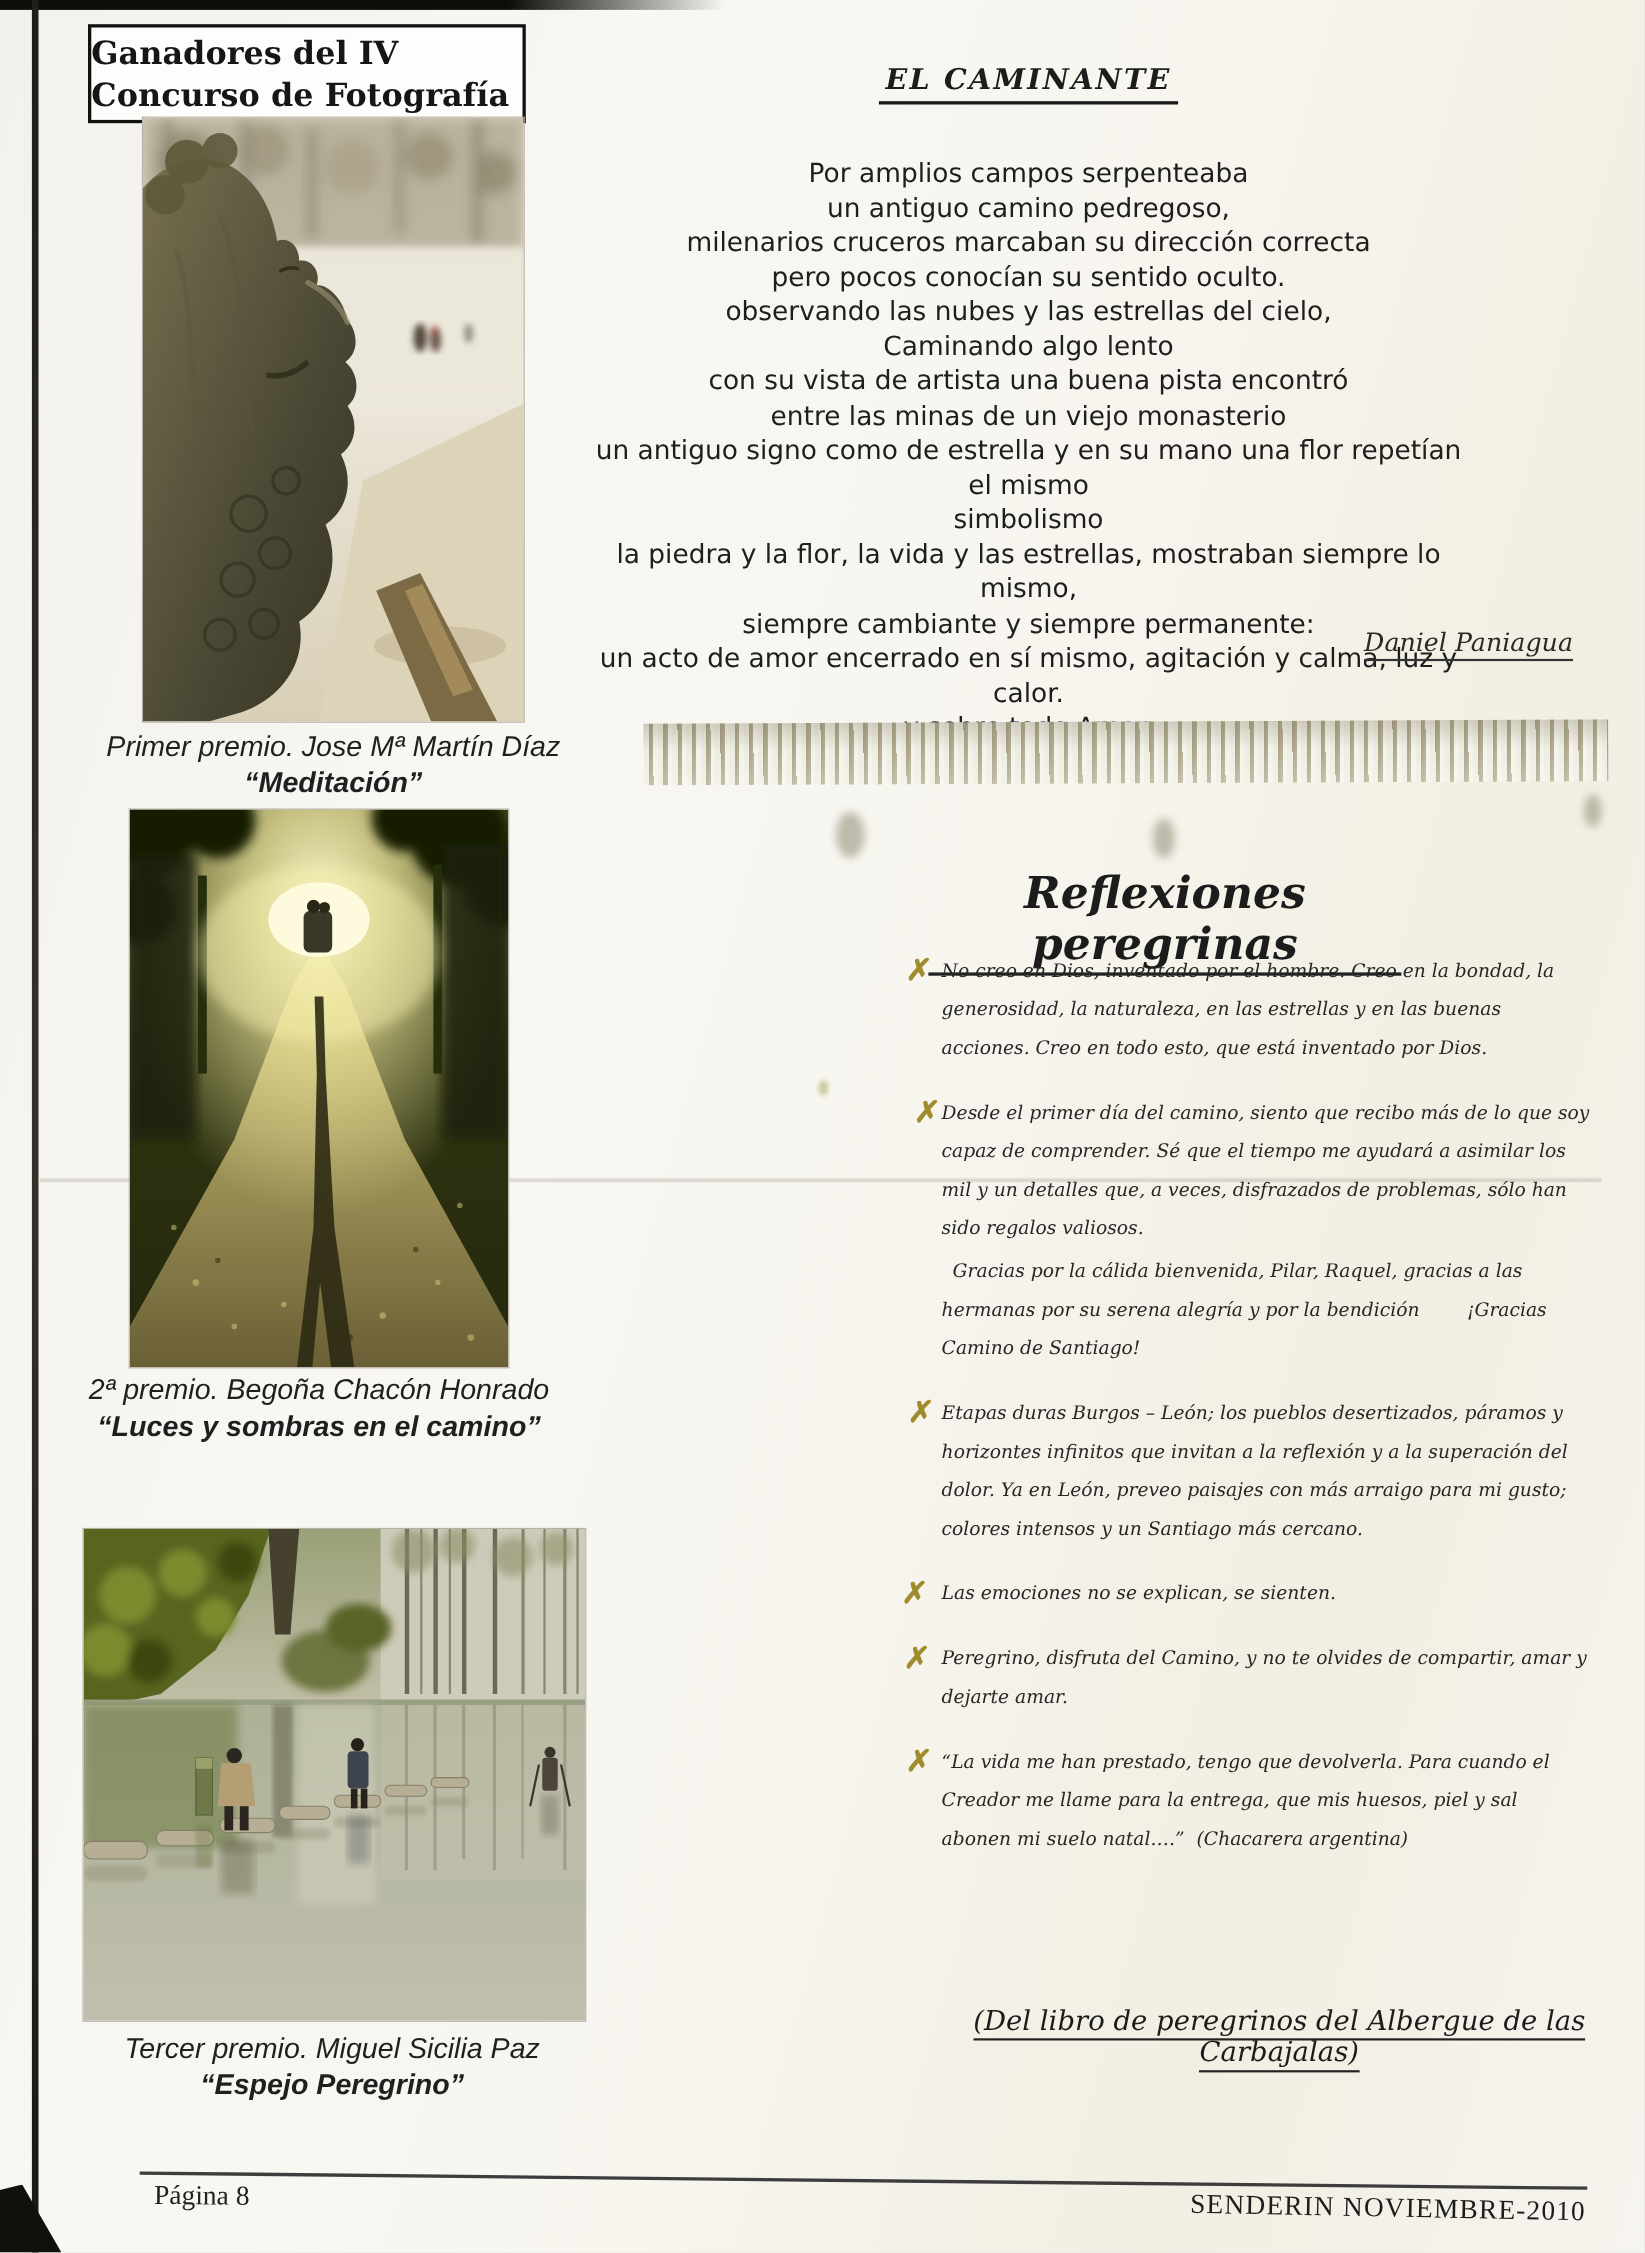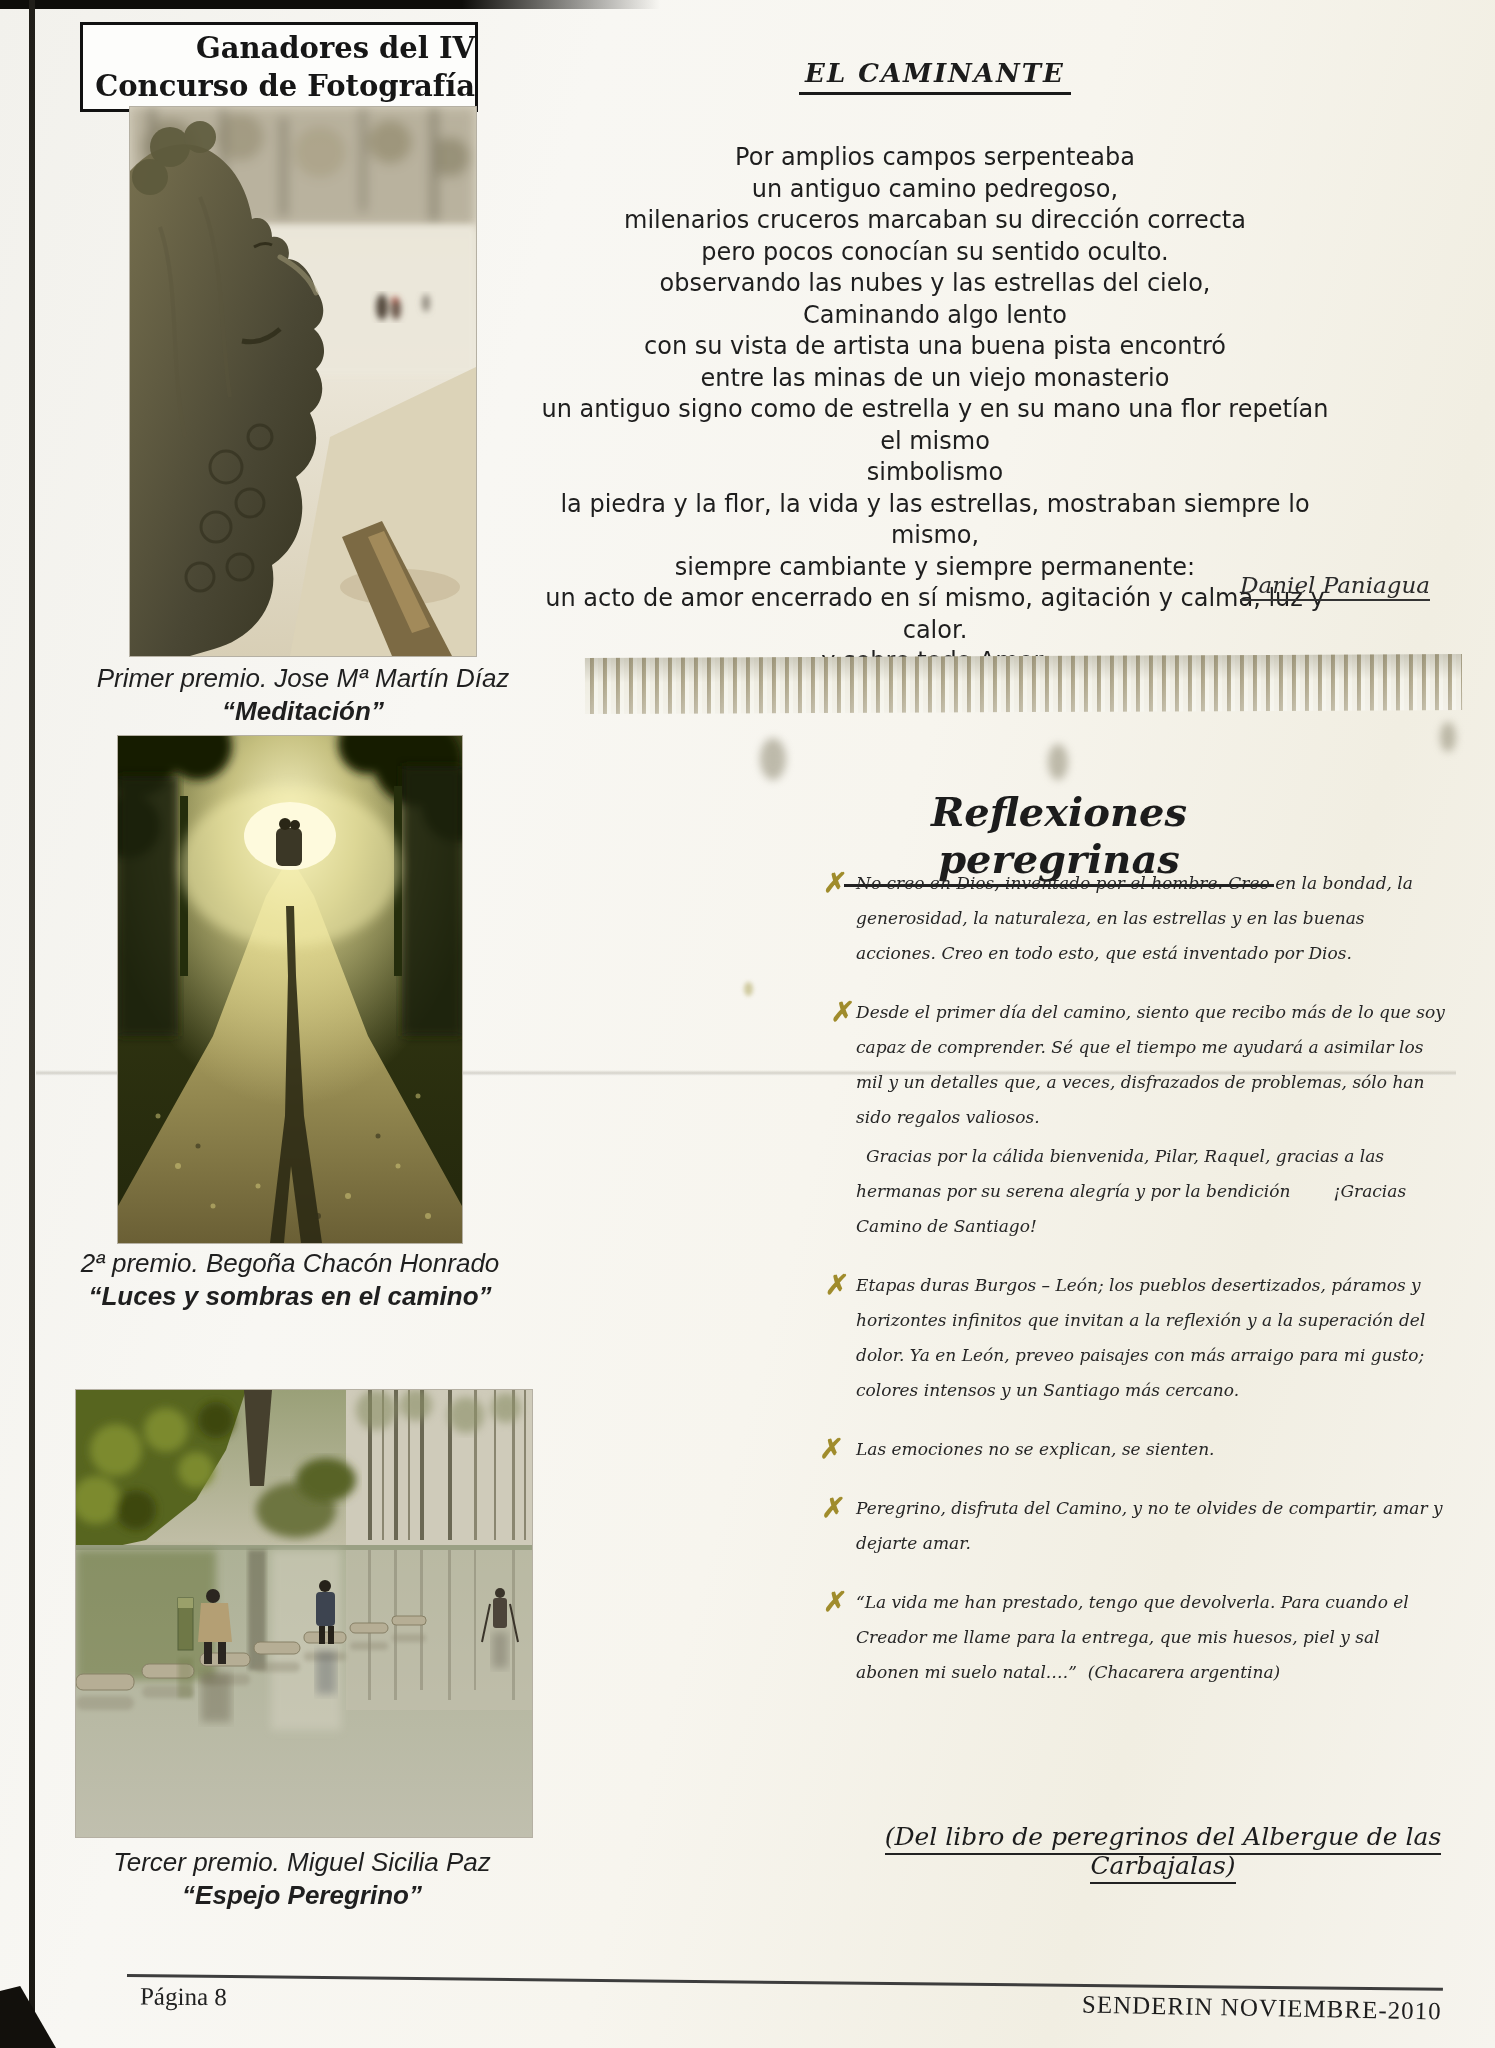--- a/index.html
+++ b/index.html
@@ -12,21 +12,21 @@
   .scan-left{position:absolute;left:29px;top:0;width:6px;height:2048px;
              background:linear-gradient(180deg,#201e19,#35322a 50%,#1a1813);}
   .scan-corner{position:absolute;left:0;top:1986px;width:56px;height:62px;background:#12100c;
                clip-path:polygon(0 8%,36% 0,100% 100%,0 100%);}
   .crease{position:absolute;left:36px;top:1070px;width:1420px;height:6px;
           background:linear-gradient(180deg,rgba(125,120,105,0),rgba(125,120,105,.28),rgba(255,255,255,.3));}
   .speck1{position:absolute;left:744px;top:982px;width:9px;height:14px;background:#b5ad6a;
           border-radius:50%;filter:blur(2px);opacity:.6;}
   
   .title-box{position:absolute;left:80px;top:22px;width:392px;height:84px;border:3px solid #111;
-             background:#fdfdfb;display:flex;flex-direction:column;justify-content:center;text-align:right;}
+             background:#fdfdfb;display:flex;flex-direction:column;justify-content:center;text-align:left;}
   .title-box div{font-family:"DejaVu Serif",serif;font-weight:bold;font-size:29px;line-height:38px;color:#161616;}
   
   .photo{position:absolute;outline:1px solid #b5b0a3;}
   .ph1{left:130px;top:107px;width:346px;height:549px;}
   .ph2{left:118px;top:736px;width:344px;height:507px;}
   .ph3{left:76px;top:1390px;width:456px;height:447px;}
   .photo svg{display:block;width:100%;height:100%;}
   
   .caption{position:absolute;text-align:center;font-family:"Liberation Sans",sans-serif;
            font-style:italic;font-size:26px;line-height:33px;color:#1f1f1f;}

